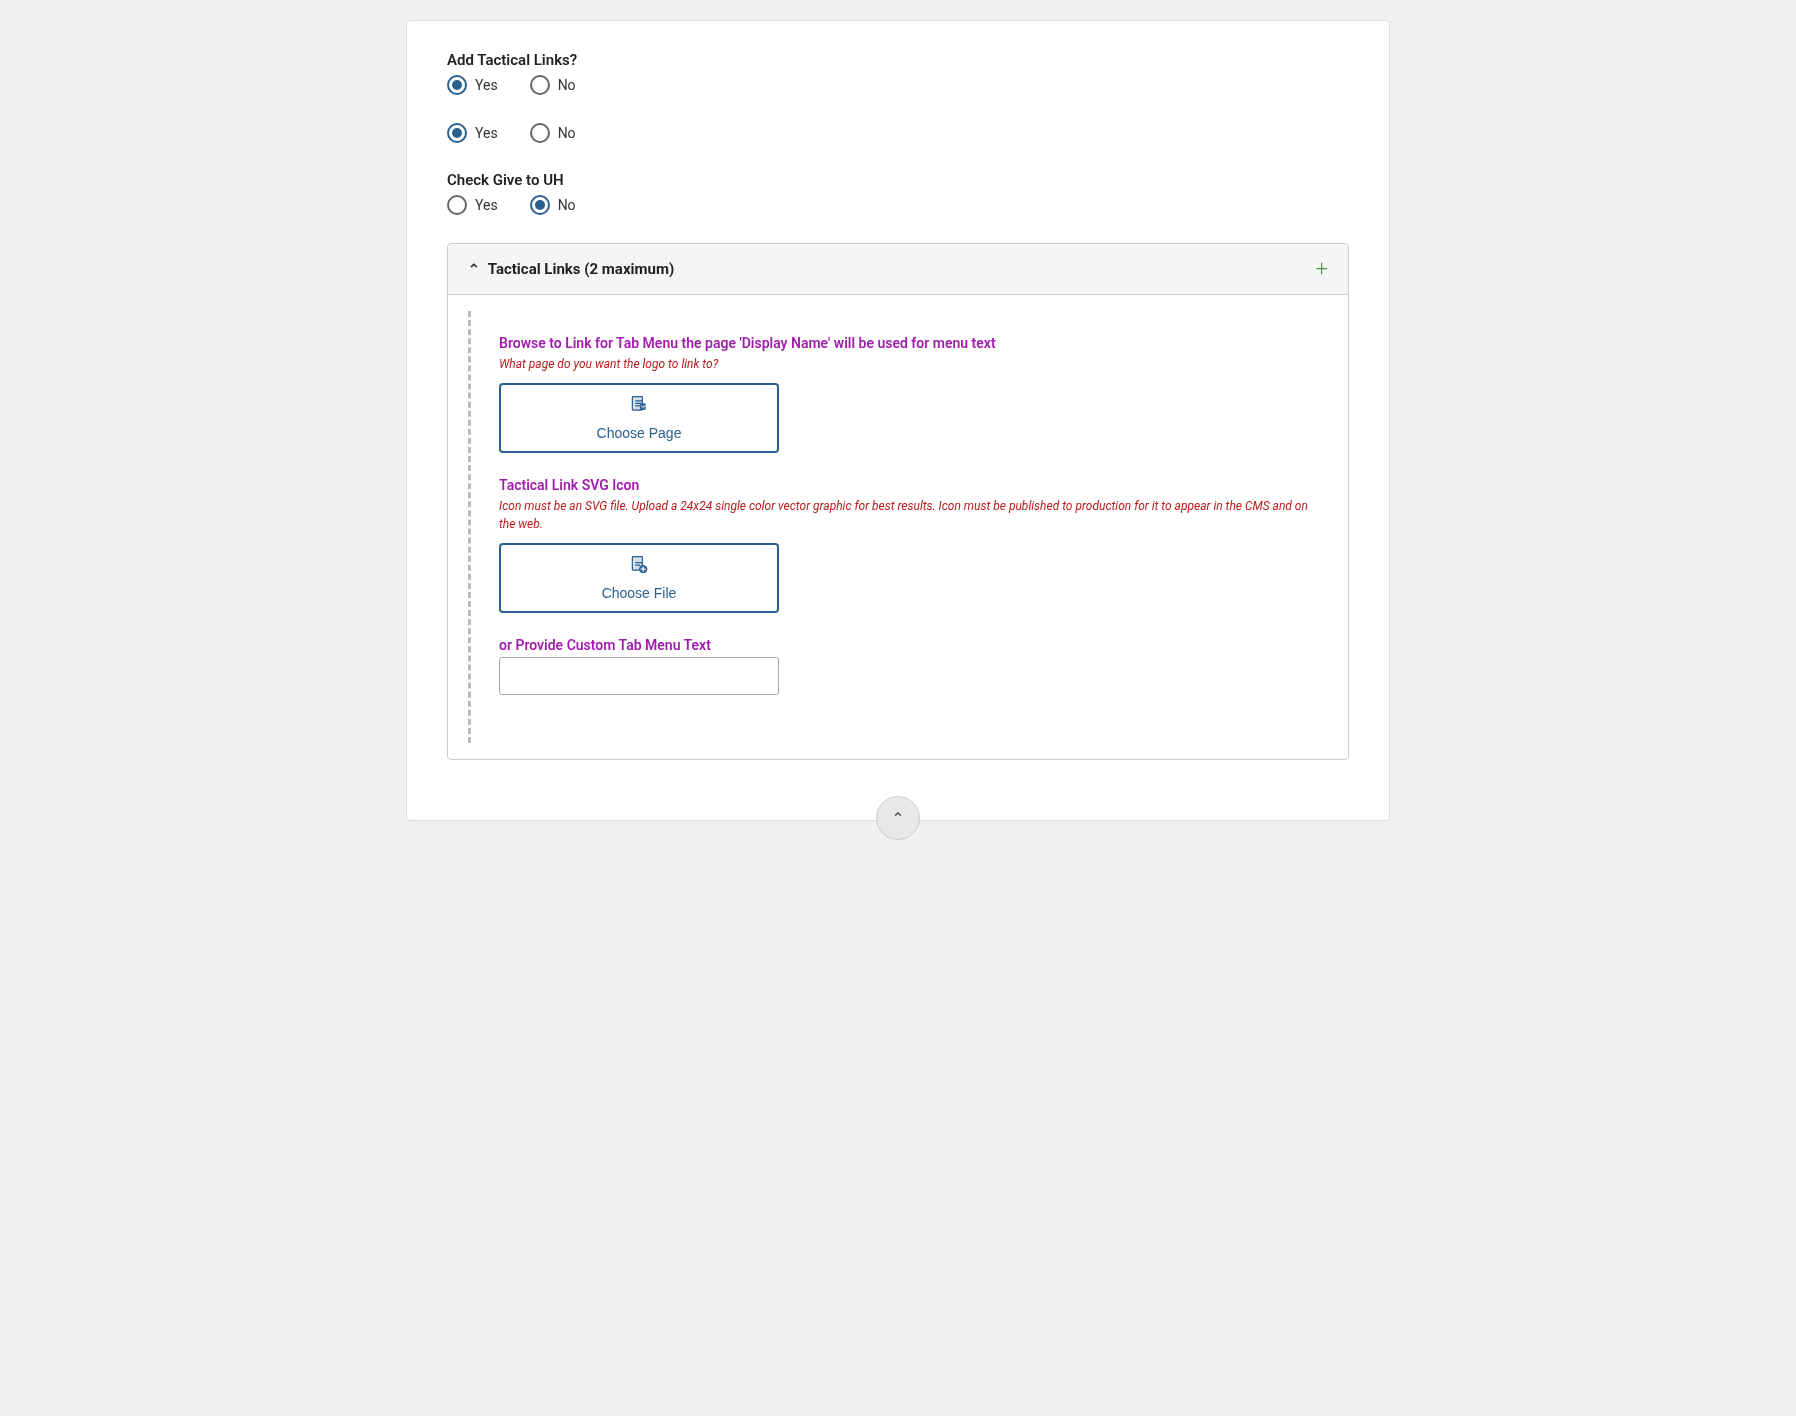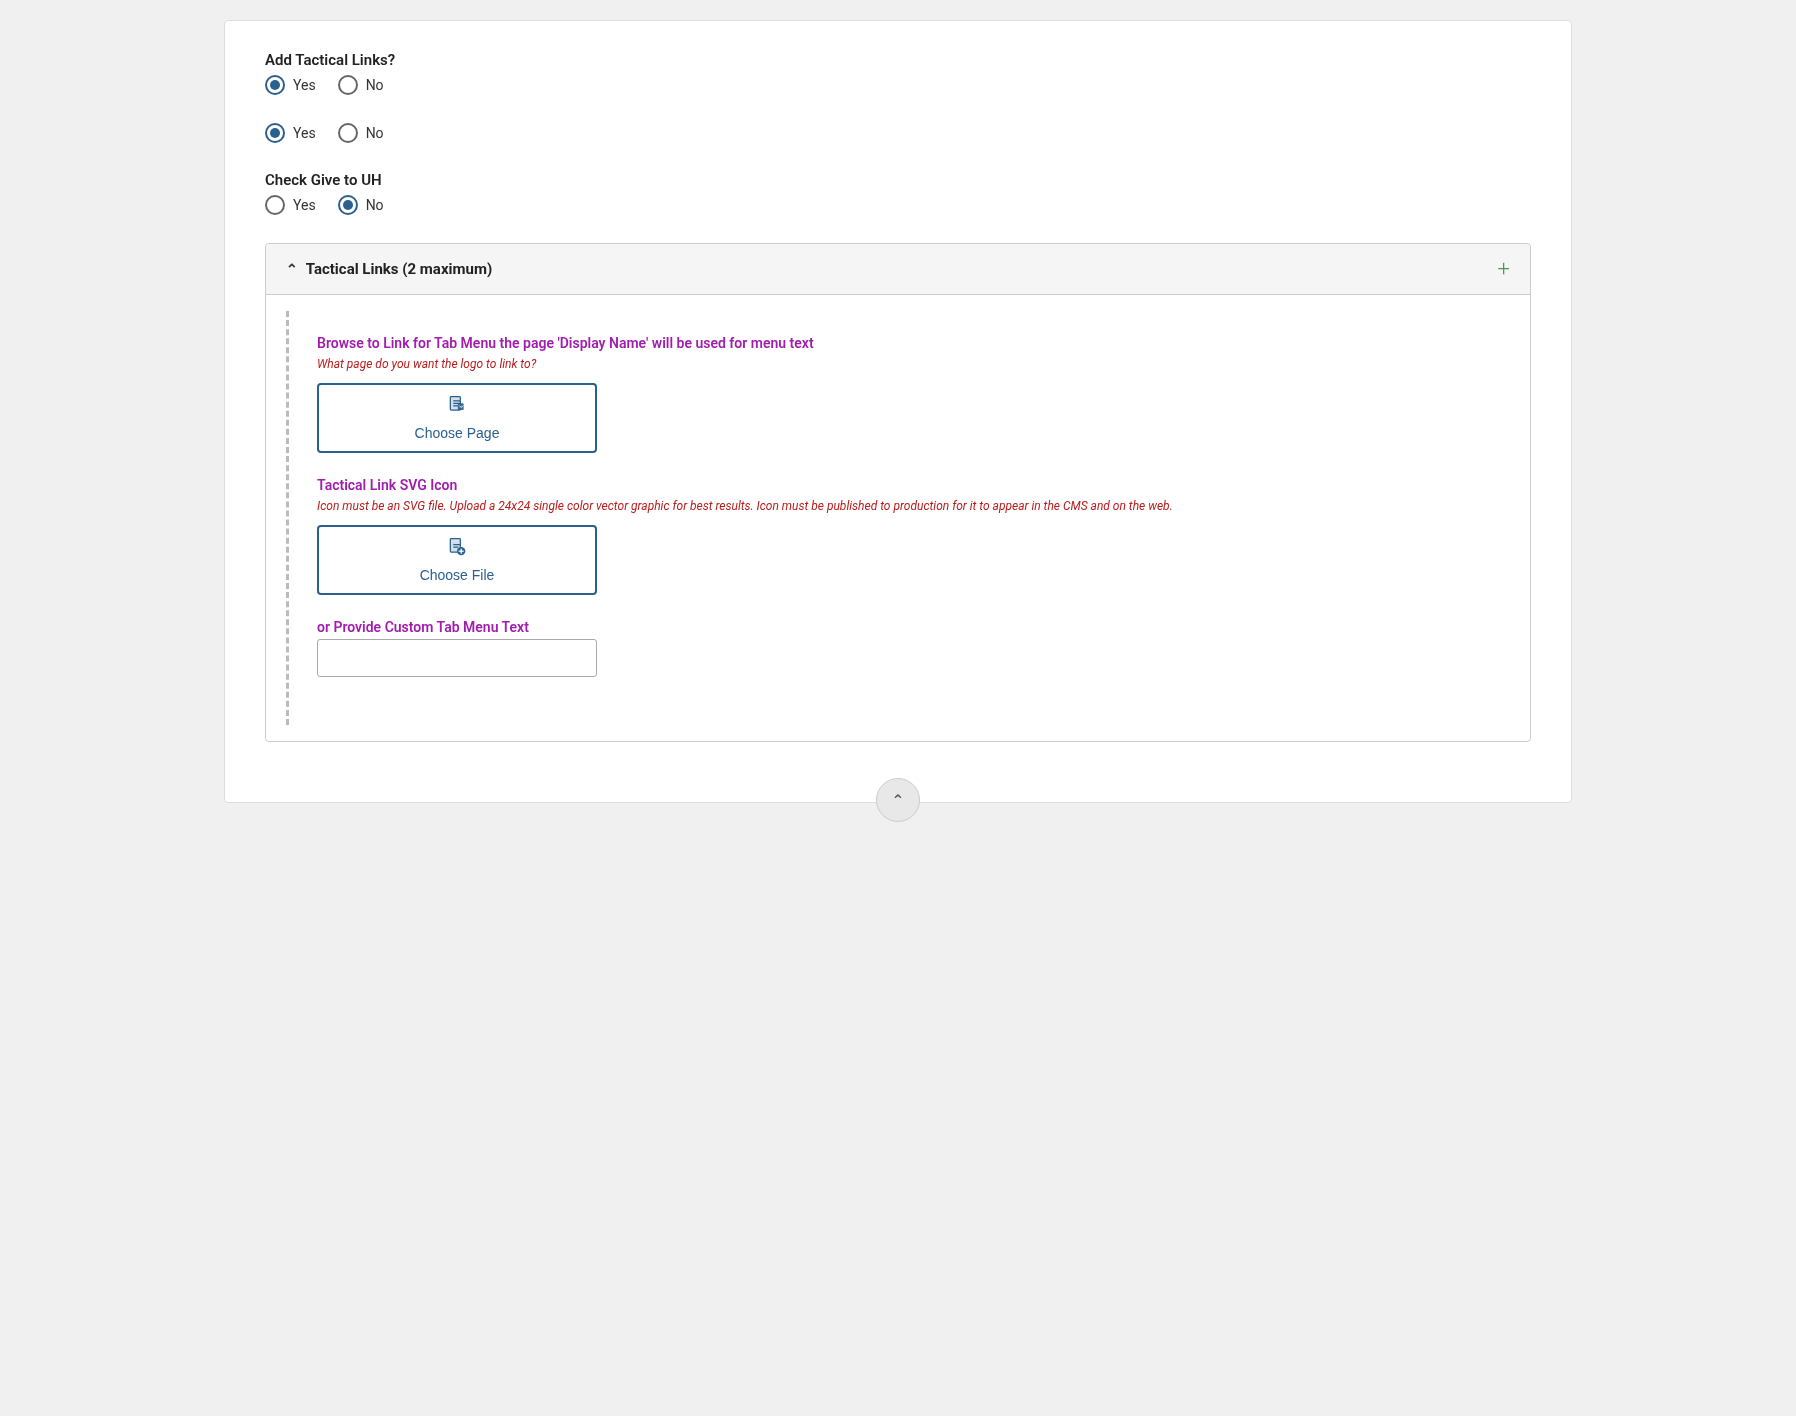--- a/index.html
+++ b/index.html
@@ -17,21 +17,21 @@
       justify-content: center;
       align-items: flex-start;
       min-height: 100vh;
       padding: 20px;
     }
 
     .main-container {
       background: #fff;
       border: 1px solid #ddd;
       border-radius: 4px;
-      width: 1348px;
+      width: 984px;
       padding: 30px 40px 60px 40px;
       position: relative;
     }
 
     .section {
       margin-bottom: 28px;
     }
 
     .section-title {
       font-size: 15px;
@@ -44,21 +44,21 @@
       font-style: italic;
       color: #555;
       font-size: 13px;
       margin-bottom: 12px;
       line-height: 1.5;
     }
 
     .radio-group {
       display: flex;
       align-items: center;
-      gap: 22px;
+      gap: 32px;
     }
 
     .radio-option {
       display: flex;
       align-items: center;
       gap: 8px;
       cursor: pointer;
     }
 
     .radio-option input[type="radio"] {

